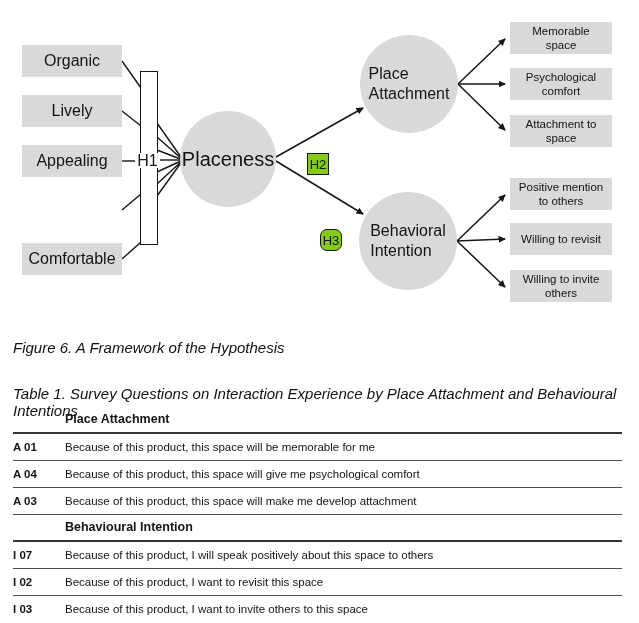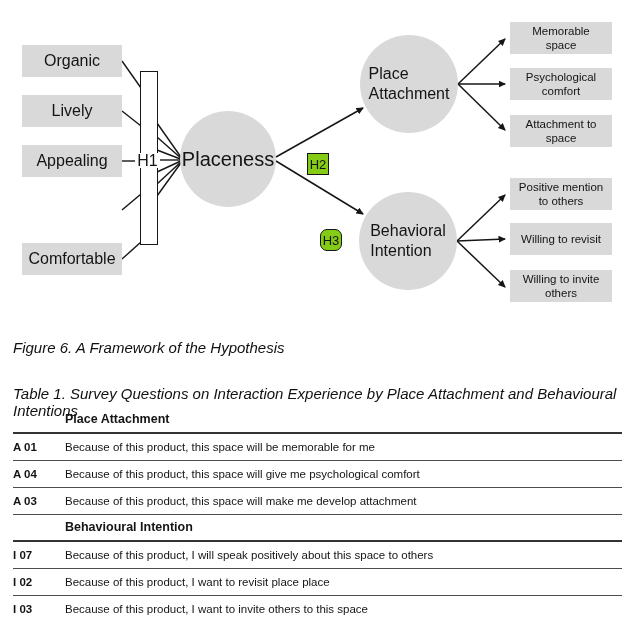--- a/index.html
+++ b/index.html
@@ -142,21 +142,21 @@
         <tr class="section-row">
           <td class="id-cell"></td>
           <td class="section-cell">Behavioural Intention</td>
         </tr>
         <tr class="data-row">
           <td class="id-cell">I 07</td>
           <td class="q-cell">Because of this product, I will speak positively about this space to others</td>
         </tr>
         <tr class="data-row">
           <td class="id-cell">I 02</td>
-          <td class="q-cell">Because of this product, I want to revisit place place</td>
+          <td class="q-cell">Because of this product, I want to revisit this space</td>
         </tr>
         <tr class="data-row last">
           <td class="id-cell">I 03</td>
           <td class="q-cell">Because of this product, I want to invite others to this space</td>
         </tr>
       </tbody>
   </table>
 
 </div>
 

